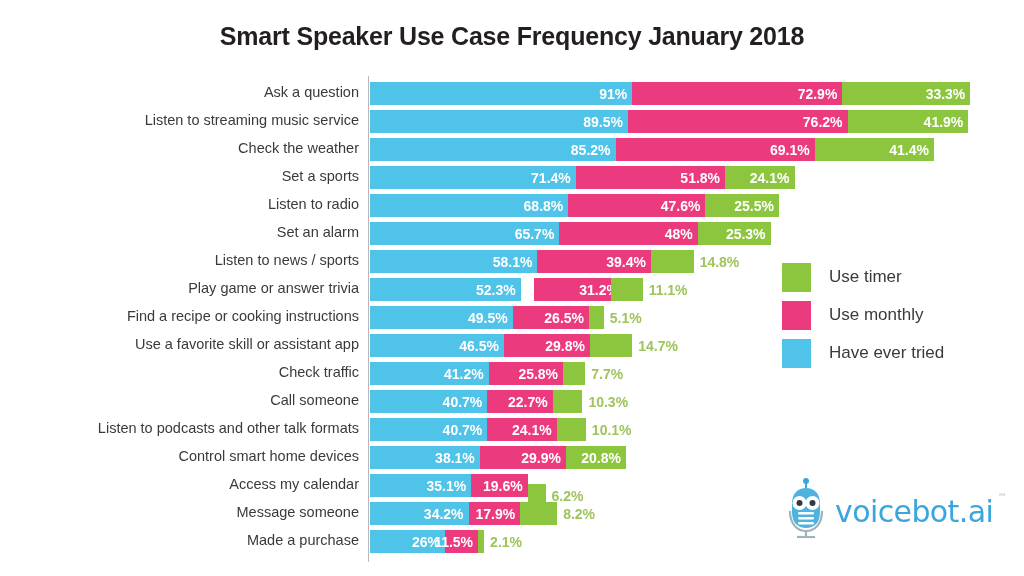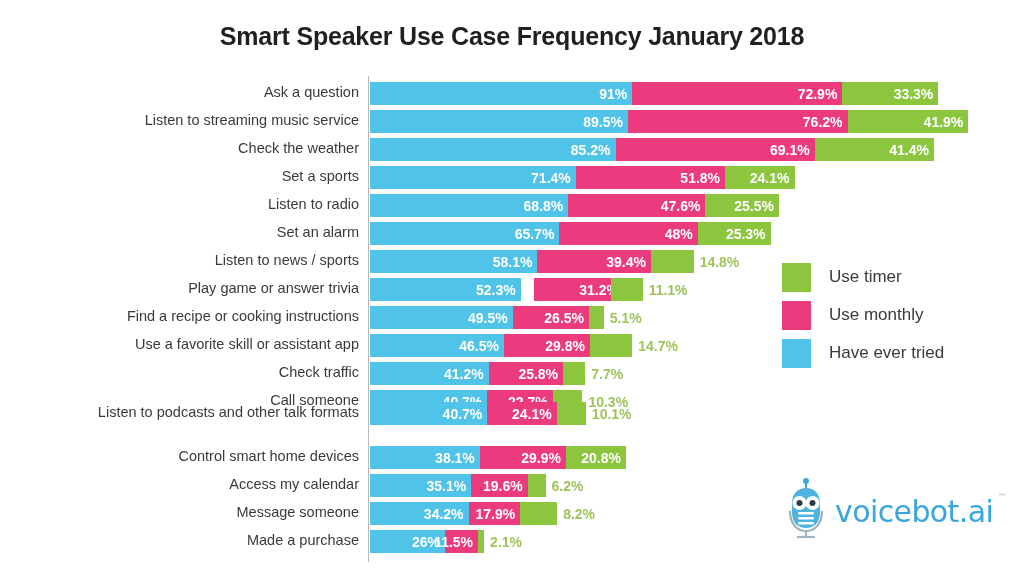--- a/index.html
+++ b/index.html
@@ -150,21 +150,21 @@
 
   <div class="row" style="top: 4px;">
         <div class="cat-label">Ask a question</div>
         <div class="bar-track">
           <div class="seg seg-blue" style="left: 0px; width: 262.262px;">
             <span class="seg-label inside">91%</span>
           </div>
           <div class="seg seg-pink" style="left: 262.262px; width: 210.098px;">
             <span class="seg-label inside">72.9%</span>
           </div>
-          <div class="seg seg-green" style="left: 472.36px; width: 95.9706px;">
+          <div class="seg seg-green" style="left: 472.36px; width: 95.9706px; padding-left: 32px;">
             <span class="seg-label inside">33.3%</span>
           </div>
         </div>
       </div>
       <div class="row" style="top: 32px;">
         <div class="cat-label">Listen to streaming music service</div>
         <div class="bar-track">
           <div class="seg seg-blue" style="left: 0px; width: 257.939px;">
             <span class="seg-label inside">89.5%</span>
           </div>
@@ -309,21 +309,21 @@
             <span class="seg-label inside">40.7%</span>
           </div>
           <div class="seg seg-pink" style="left: 117.297px; width: 65.4214px;">
             <span class="seg-label inside">22.7%</span>
           </div>
           <div class="seg seg-green" style="left: 182.719px; width: 29.6846px;">
             <span class="seg-label outside">10.3%</span>
           </div>
         </div>
       </div>
-      <div class="row" style="top: 324px;">
+      <div class="row" style="top: 340px;">
         <div class="cat-label">Listen to podcasts and other talk formats</div>
         <div class="bar-track">
           <div class="seg seg-blue" style="left: 0px; width: 117.297px;">
             <span class="seg-label inside">40.7%</span>
           </div>
           <div class="seg seg-pink" style="left: 117.297px; width: 69.4562px;">
             <span class="seg-label inside">24.1%</span>
           </div>
           <div class="seg seg-green" style="left: 186.754px; width: 29.1082px;">
             <span class="seg-label outside">10.1%</span>
@@ -346,21 +346,21 @@
       </div>
       <div class="row" style="top: 396px;">
         <div class="cat-label">Access my calendar</div>
         <div class="bar-track">
           <div class="seg seg-blue" style="left: 0px; width: 101.158px;">
             <span class="seg-label inside">35.1%</span>
           </div>
           <div class="seg seg-pink" style="left: 101.158px; width: 56.4872px;">
             <span class="seg-label inside">19.6%</span>
           </div>
-          <div class="seg seg-green" style="left: 157.645px; width: 17.8684px;">
+          <div class="seg seg-green" style="left: 157.645px; width: 17.8684px; margin-top: 10px;">
             <span class="seg-label outside">6.2%</span>
           </div>
         </div>
       </div>
       <div class="row" style="top: 424px;">
         <div class="cat-label">Message someone</div>
         <div class="bar-track">
           <div class="seg seg-blue" style="left: 0px; width: 98.5644px;">
             <span class="seg-label inside">34.2%</span>
           </div>

